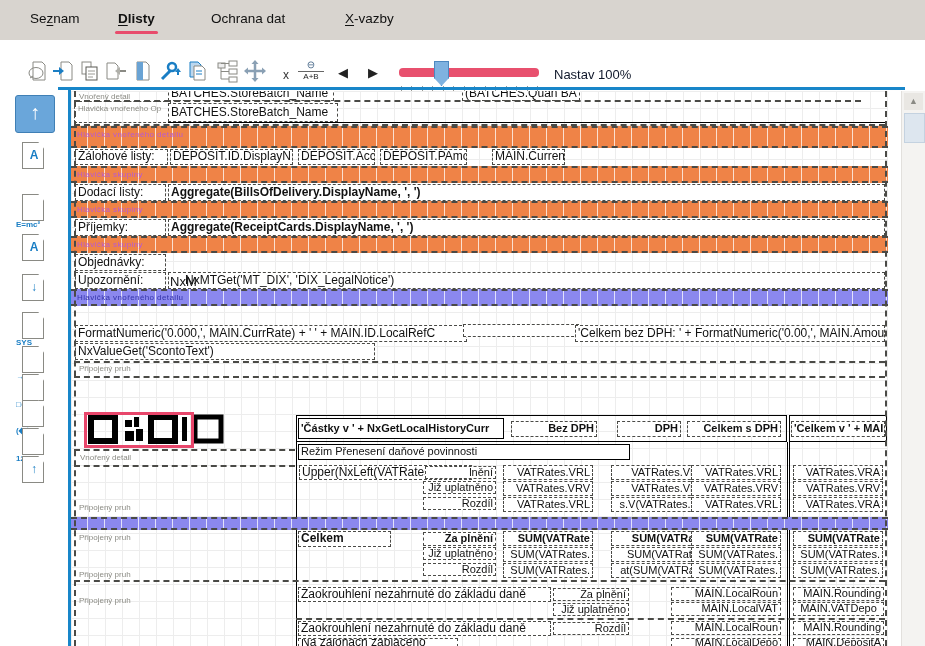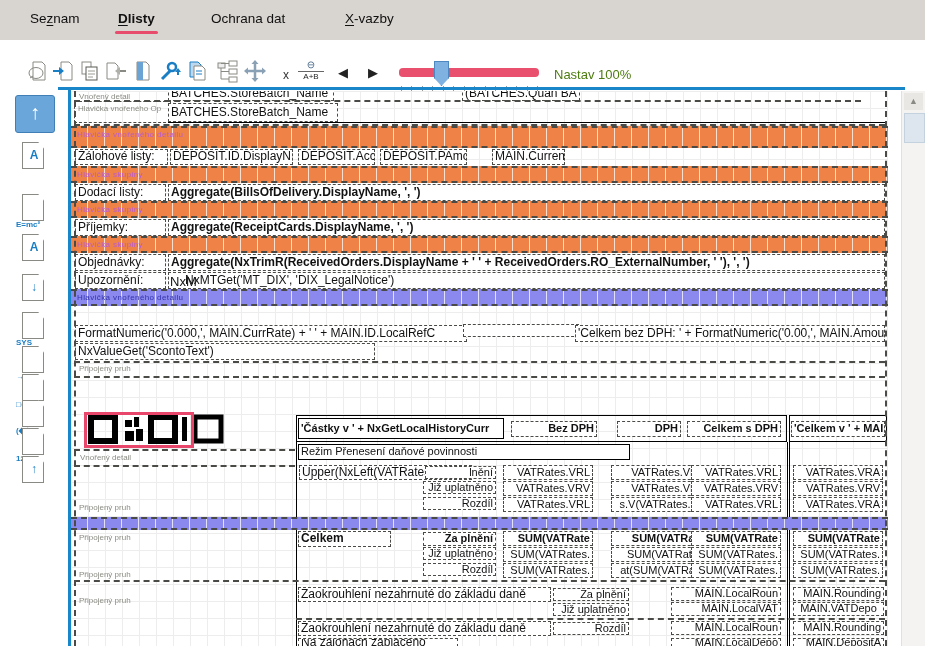--- a/index.html
+++ b/index.html
@@ -19,21 +19,21 @@
   .tlabel{position:absolute;font-size:12px;color:#333}
   .abicon{position:absolute;top:20px;width:26px;text-align:center;line-height:1}
   .abicon .top{display:block;font-size:10px;color:#4a6a8a;border-bottom:1px solid #666;padding-bottom:1px}
   .abicon .bot{display:block;font-size:8px;color:#222;padding-top:1px}
   .navarrow{position:absolute;top:25px;font-size:13px;color:#222}
   .slider-track{position:absolute;left:399px;top:28px;width:140px;height:9px;background:#e8506e;border-radius:4px}
   .slider-thumb{position:absolute;left:434px;top:21px;width:13px;height:23px;background:#7fb2e0;
           border:1px solid #4d88c0;clip-path:polygon(0 0,100% 0,100% 68%,50% 100%,0 68%)}
   .ticks{position:absolute;left:401px;top:46px;width:138px;height:6px;
           background:repeating-linear-gradient(90deg,#9a9a94 0 1px,transparent 1px 10.5px)}
-  .zoomlabel{position:absolute;left:554px;top:27px;font-size:13px;color:#4d7c0f}
+  .zoomlabel{position:absolute;left:554px;top:27px;font-size:13px;color:#0f172a}
   
   .blue-h{position:absolute;top:87px;left:58px;width:847px;height:3px;background:#1886c9}
   .blue-v{position:absolute;top:88px;left:68px;width:3px;height:558px;background:#1886c9}
   
   .sidebar{position:absolute;top:91px;left:0;width:68px;height:555px;background:#fff}
   .stool{position:absolute;left:15px;width:38px;height:36px}
   .stool.selected{background:#6aa6da;border:1px solid #3f7fb5;border-radius:3px;text-align:center}
   .selglyph{color:#fff;font-size:20px;font-weight:700;line-height:33px}
   .pg{position:absolute;left:7px;top:2px;width:20px;height:25px;background:#fff;border:1.5px solid #8a8a84;
       clip-path:polygon(0 0,74% 0,100% 24%,100% 100%,0 100%)}
@@ -234,21 +234,20 @@
     <div class="ci box b" style="left: 97px; top: 93px; width: 717px; height: 17px; font-size: 12px; line-height: 14px;">Aggregate(BillsOfDelivery.DisplayName, ', ')</div>
     <div class="ci band co" style="top: 110px; height: 17px;">
       <span class="bandlabel">Hlavička skupiny</span>
     </div>
     <div class="ci box" style="left: 4px; top: 128px; width: 91px; height: 17px; font-size: 12px; line-height: 14px;">Příjemky:</div>
     <div class="ci box b" style="left: 97px; top: 128px; width: 717px; height: 17px; font-size: 12px; line-height: 14px;">Aggregate(ReceiptCards.DisplayName, ', ')</div>
     <div class="ci band co" style="top: 145px; height: 17px;">
       <span class="bandlabel">Hlavička skupiny</span>
     </div>
     <div class="ci box" style="left: 4px; top: 163px; width: 91px; height: 17px; font-size: 12px; line-height: 14px;">Objednávky:</div>
-    <div class="ci box b" style="left: 97px; top: 163px; width: 717px; height: 17px; font-size: 12px; line-height: 14px;">Aggregate(NxTrimR(ReceivedOrders.DisplayName + ' ' + ReceivedOrders.RO_ExternalNumber, ' '), ', ')</div>
     <div class="ci box" style="left: 4px; top: 181px; width: 91px; height: 17px; font-size: 12px; line-height: 14px;">Upozornění:</div>
     <div class="ci box" style="left: 97px; top: 181px; width: 717px; height: 17px; font-size: 12px; line-height: 14px; padding-left: 16px;">NxMTGet('MT_DIX', 'DIX_LegalNotice')</div>
     <div class="ci txt" style="left: 99px; top: 183px; font-size: 13px;">NxM</div>
     <div class="ci band cp" style="top: 198px; height: 17px;">
       <span class="bandlabel">Hlavička vnořeného detailu</span>
     </div>
     <div class="ci box" style="left: 4px; top: 234px; width: 392px; height: 17px; font-size: 12px; line-height: 14px;">FormatNumeric('0.000,', MAIN.CurrRate) + ' ' + MAIN.ID.LocalRefC</div>
     <div class="ci box" style="left: 392px; top: 233px; width: 116px; height: 13px; font-size: 11px; line-height: 10px;"></div>
     <div class="ci box" style="left: 504px; top: 234px; width: 310px; height: 17px; font-size: 12px; line-height: 14px;">'Celkem bez DPH: ' + FormatNumeric('0.00,', MAIN.Amou</div>
     <div class="ci box" style="left: 4px; top: 252px; width: 300px; height: 17px; font-size: 12px; line-height: 14px;">NxValueGet('ScontoText')</div>

